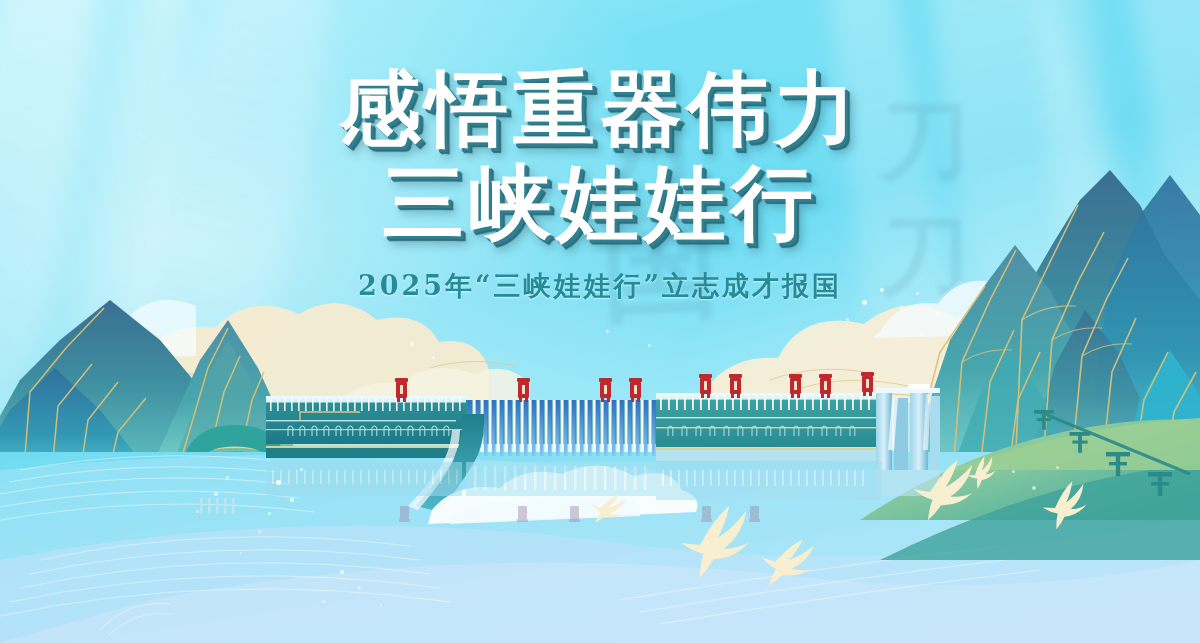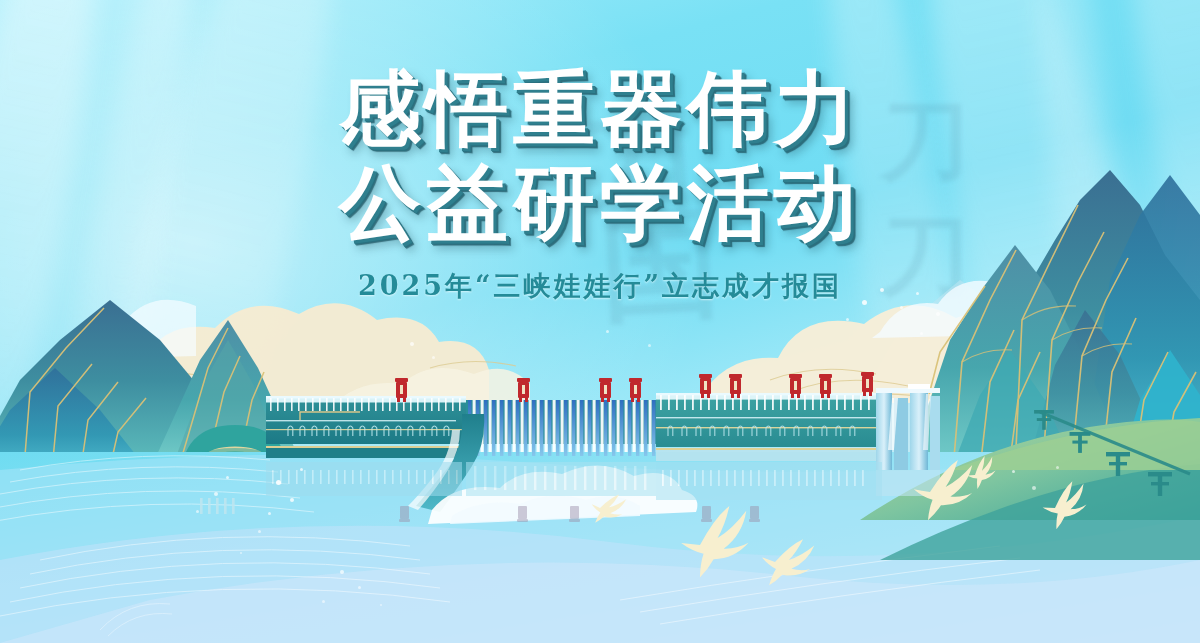--- a/index.html
+++ b/index.html
@@ -735,17 +735,17 @@
     <div class="dot" style="left:358px;top:586px;width:3px;height:3px;opacity:.6"></div>
     <div class="dot" style="left:322px;top:600px;width:3px;height:3px;opacity:.55"></div>
     <div class="dot" style="left:380px;top:604px;width:2px;height:2px;opacity:.5"></div>
     <div class="dot" style="left:1012px;top:470px;width:3px;height:3px;opacity:.65"></div>
     <div class="dot" style="left:1032px;top:486px;width:4px;height:4px;opacity:.6"></div>
     <div class="dot" style="left:1056px;top:466px;width:3px;height:3px;opacity:.55"></div>
   </div>
 
   <div class="title-wrap">
     <div class="title-line">感悟重器伟力</div>
-    <div class="title-line">公益研学活动</div>
+    <div class="title-line">三峡娃娃行</div>
     <div class="subtitle">2025年“三峡娃娃行”立志成才报国</div>
   </div>
 
 </div>
 
 </body></html>

